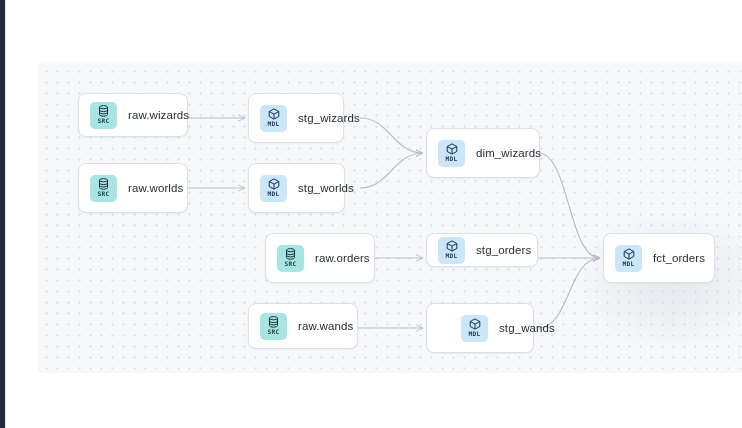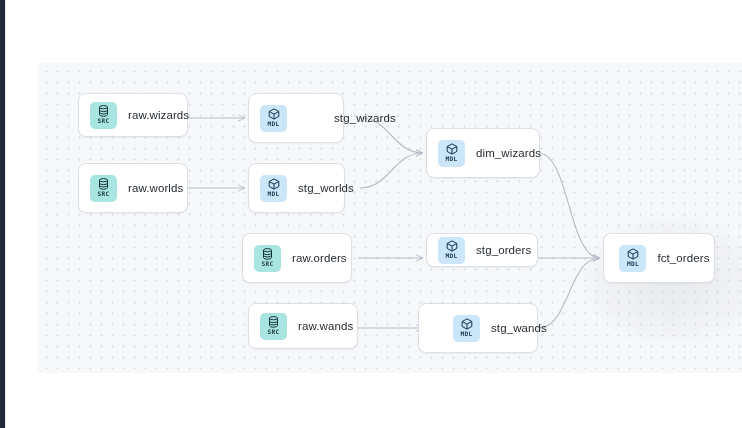--- a/index.html
+++ b/index.html
@@ -159,21 +159,21 @@
           <svg width="11" height="12" viewBox="0 0 11 12" aria-hidden="true">
             <ellipse cx="5.5" cy="2.2" rx="4" ry="1.6" fill="none" stroke="#14323a" stroke-width="1"></ellipse>
             <path d="M1.5 2.2 V9.6 C1.5 10.5 3.3 11.2 5.5 11.2 C7.7 11.2 9.5 10.5 9.5 9.6 V2.2" fill="none" stroke="#14323a" stroke-width="1"></path>
             <path d="M1.5 5.0 C1.5 5.9 3.3 6.6 5.5 6.6 C7.7 6.6 9.5 5.9 9.5 5.0" fill="none" stroke="#14323a" stroke-width="1"></path>
             <path d="M1.5 7.3 C1.5 8.2 3.3 8.9 5.5 8.9 C7.7 8.9 9.5 8.2 9.5 7.3" fill="none" stroke="#14323a" stroke-width="1"></path>
           </svg>
           <div class="badge-text">SRC</div>
         </div>
         <div class="node-label">raw.worlds</div>
       </div>
-      <div class="node" style="left: 204px; top: 170px; width: 110px; height: 50px;">
+      <div class="node" style="left: 227px; top: 170px; width: 110px; height: 50px;">
         <div class="badge src">
           <svg width="11" height="12" viewBox="0 0 11 12" aria-hidden="true">
             <ellipse cx="5.5" cy="2.2" rx="4" ry="1.6" fill="none" stroke="#14323a" stroke-width="1"></ellipse>
             <path d="M1.5 2.2 V9.6 C1.5 10.5 3.3 11.2 5.5 11.2 C7.7 11.2 9.5 10.5 9.5 9.6 V2.2" fill="none" stroke="#14323a" stroke-width="1"></path>
             <path d="M1.5 5.0 C1.5 5.9 3.3 6.6 5.5 6.6 C7.7 6.6 9.5 5.9 9.5 5.0" fill="none" stroke="#14323a" stroke-width="1"></path>
             <path d="M1.5 7.3 C1.5 8.2 3.3 8.9 5.5 8.9 C7.7 8.9 9.5 8.2 9.5 7.3" fill="none" stroke="#14323a" stroke-width="1"></path>
           </svg>
           <div class="badge-text">SRC</div>
         </div>
         <div class="node-label">raw.orders</div>
@@ -183,21 +183,21 @@
           <svg width="11" height="12" viewBox="0 0 11 12" aria-hidden="true">
             <ellipse cx="5.5" cy="2.2" rx="4" ry="1.6" fill="none" stroke="#14323a" stroke-width="1"></ellipse>
             <path d="M1.5 2.2 V9.6 C1.5 10.5 3.3 11.2 5.5 11.2 C7.7 11.2 9.5 10.5 9.5 9.6 V2.2" fill="none" stroke="#14323a" stroke-width="1"></path>
             <path d="M1.5 5.0 C1.5 5.9 3.3 6.6 5.5 6.6 C7.7 6.6 9.5 5.9 9.5 5.0" fill="none" stroke="#14323a" stroke-width="1"></path>
             <path d="M1.5 7.3 C1.5 8.2 3.3 8.9 5.5 8.9 C7.7 8.9 9.5 8.2 9.5 7.3" fill="none" stroke="#14323a" stroke-width="1"></path>
           </svg>
           <div class="badge-text">SRC</div>
         </div>
         <div class="node-label">raw.wands</div>
       </div>
-      <div class="node" style="left: 210px; top: 30px; width: 96px; height: 50px; gap: 36px;">
+      <div class="node" style="left: 210px; top: 30px; width: 96px; height: 50px;">
         <div class="badge mdl">
           <svg width="12" height="12" viewBox="0 0 12 12" aria-hidden="true">
             <path d="M6 0.9 L10.8 3.5 V8.5 L6 11.1 L1.2 8.5 V3.5 Z" fill="none" stroke="#14304d" stroke-width="1" stroke-linejoin="round"></path>
             <path d="M1.2 3.5 L6 6.1 L10.8 3.5" fill="none" stroke="#14304d" stroke-width="1" stroke-linejoin="round"></path>
             <path d="M6 6.1 V11.1" fill="none" stroke="#14304d" stroke-width="1"></path>
           </svg>
           <div class="badge-text">MDL</div>
         </div>
         <div class="node-label">stg_wizards</div>
       </div>
@@ -216,21 +216,21 @@
         <div class="badge mdl">
           <svg width="12" height="12" viewBox="0 0 12 12" aria-hidden="true">
             <path d="M6 0.9 L10.8 3.5 V8.5 L6 11.1 L1.2 8.5 V3.5 Z" fill="none" stroke="#14304d" stroke-width="1" stroke-linejoin="round"></path>
             <path d="M1.2 3.5 L6 6.1 L10.8 3.5" fill="none" stroke="#14304d" stroke-width="1" stroke-linejoin="round"></path>
             <path d="M6 6.1 V11.1" fill="none" stroke="#14304d" stroke-width="1"></path>
           </svg>
           <div class="badge-text">MDL</div>
         </div>
         <div class="node-label">stg_orders</div>
       </div>
-      <div class="node" style="left: 380px; top: 240px; width: 120px; height: 50px; padding-left: 34px;">
+      <div class="node" style="left: 388px; top: 240px; width: 108px; height: 50px; padding-left: 34px;">
         <div class="badge mdl">
           <svg width="12" height="12" viewBox="0 0 12 12" aria-hidden="true">
             <path d="M6 0.9 L10.8 3.5 V8.5 L6 11.1 L1.2 8.5 V3.5 Z" fill="none" stroke="#14304d" stroke-width="1" stroke-linejoin="round"></path>
             <path d="M1.2 3.5 L6 6.1 L10.8 3.5" fill="none" stroke="#14304d" stroke-width="1" stroke-linejoin="round"></path>
             <path d="M6 6.1 V11.1" fill="none" stroke="#14304d" stroke-width="1"></path>
           </svg>
           <div class="badge-text">MDL</div>
         </div>
         <div class="node-label">stg_wands</div>
       </div>
@@ -238,21 +238,21 @@
         <div class="badge mdl">
           <svg width="12" height="12" viewBox="0 0 12 12" aria-hidden="true">
             <path d="M6 0.9 L10.8 3.5 V8.5 L6 11.1 L1.2 8.5 V3.5 Z" fill="none" stroke="#14304d" stroke-width="1" stroke-linejoin="round"></path>
             <path d="M1.2 3.5 L6 6.1 L10.8 3.5" fill="none" stroke="#14304d" stroke-width="1" stroke-linejoin="round"></path>
             <path d="M6 6.1 V11.1" fill="none" stroke="#14304d" stroke-width="1"></path>
           </svg>
           <div class="badge-text">MDL</div>
         </div>
         <div class="node-label">dim_wizards</div>
       </div>
-      <div class="node" style="left: 565px; top: 170px; width: 112px; height: 50px; justify-content: center;">
+      <div class="node" style="left: 565px; top: 170px; width: 112px; height: 50px;">
         <div class="badge mdl">
           <svg width="12" height="12" viewBox="0 0 12 12" aria-hidden="true">
             <path d="M6 0.9 L10.8 3.5 V8.5 L6 11.1 L1.2 8.5 V3.5 Z" fill="none" stroke="#14304d" stroke-width="1" stroke-linejoin="round"></path>
             <path d="M1.2 3.5 L6 6.1 L10.8 3.5" fill="none" stroke="#14304d" stroke-width="1" stroke-linejoin="round"></path>
             <path d="M6 6.1 V11.1" fill="none" stroke="#14304d" stroke-width="1"></path>
           </svg>
           <div class="badge-text">MDL</div>
         </div>
         <div class="node-label">fct_orders</div>
       </div>

